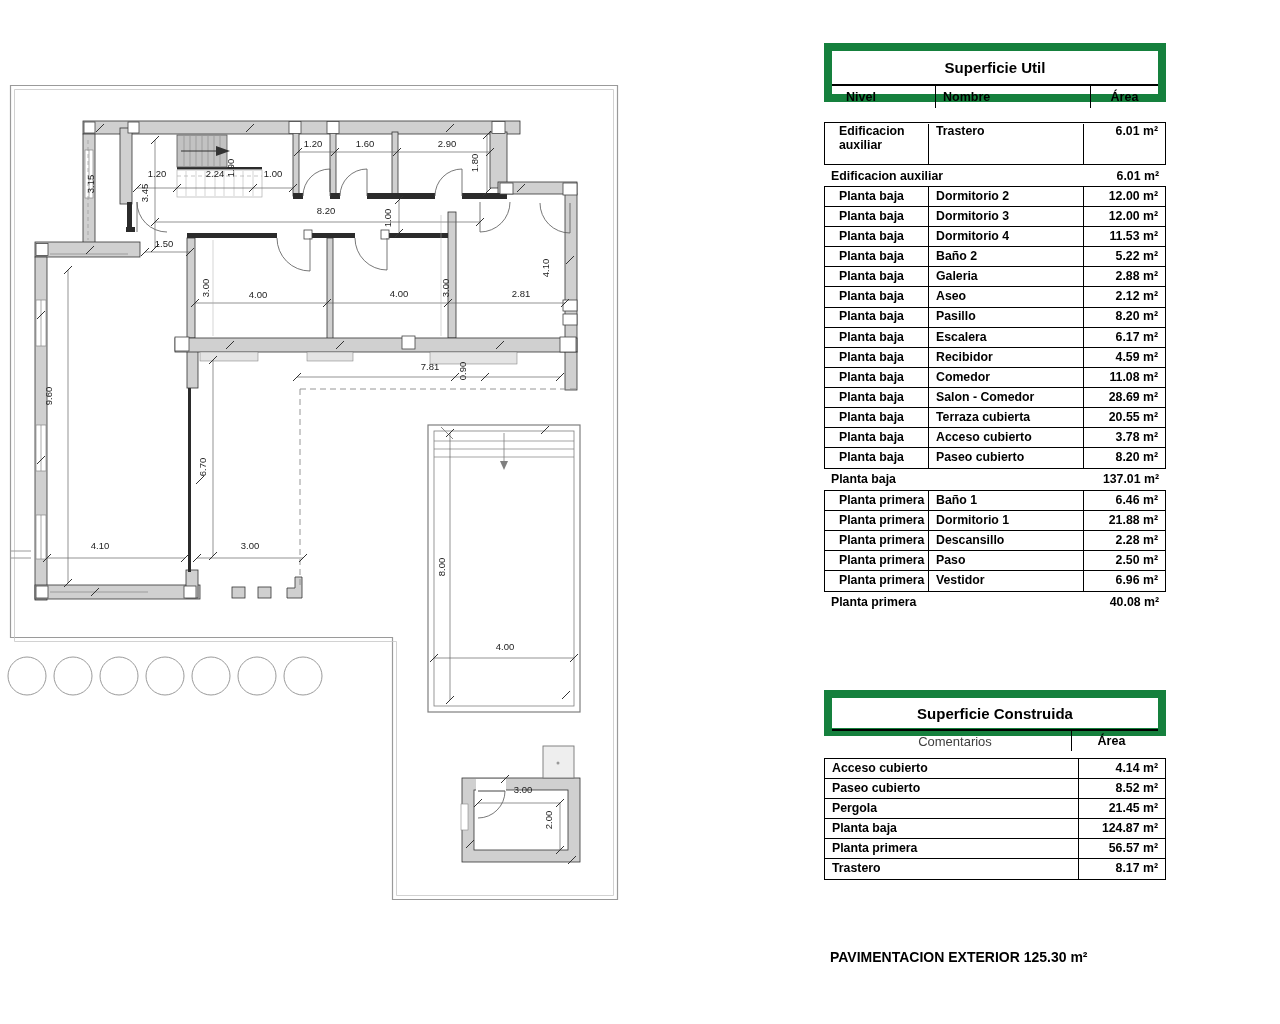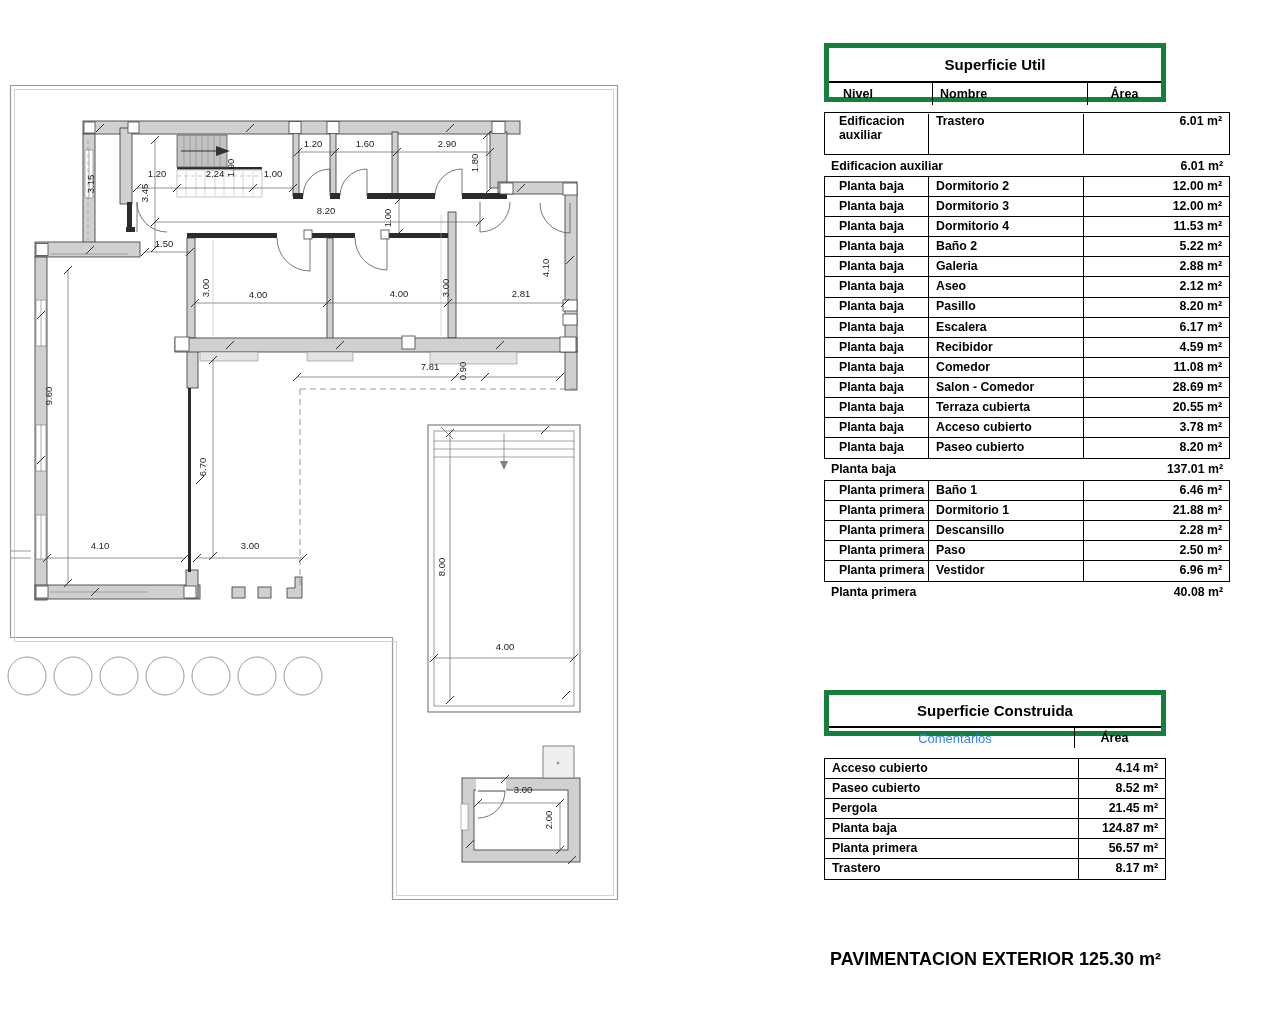--- a/index.html
+++ b/index.html
@@ -2,41 +2,41 @@
 <html><head>
 <meta charset="utf-8">
 <style>
   html,body{margin:0;padding:0;background:#ffffff;}
   body{width:1280px;height:1024px;position:relative;font-family:"Liberation Sans",sans-serif;color:#000;}
   .canvas{position:absolute;left:0;top:0;width:1280px;height:1024px;background:#fff;overflow:hidden;}
   #plan-svg{position:absolute;left:0;top:0;}
   #plan-svg text{font-family:"Liberation Sans",sans-serif;font-size:9.5px;fill:#222;text-anchor:middle;}
 
   
-  .tbox{position:absolute;border:5px solid #15803d;box-sizing:border-box;background:#fff;}
+  .tbox{position:absolute;border:8px solid #15803d;box-sizing:border-box;background:#fff;}
   .t-title{font-weight:bold;font-size:15px;display:flex;align-items:center;justify-content:center;border-bottom:2px solid #000;}
   .t-cols{display:flex;align-items:stretch;font-weight:bold;font-size:12.5px;}
   .t-cols .hc{display:flex;align-items:center;box-sizing:border-box;}
   .rows-wrap{position:absolute;box-sizing:border-box;}
   .trow{display:flex;align-items:center;border:1.5px solid #000;box-sizing:border-box;height:21.6px;
         font-weight:bold;font-size:12.3px;background:#fff;}
   .trow.joined{margin-top:-1.5px;}
   .trow.tall{height:43px;align-items:flex-start;padding-top:1px;}
   .trow.tall .cell{align-self:stretch;align-items:flex-start;padding-top:1px;}
   .cell{display:flex;align-items:center;box-sizing:border-box;align-self:stretch;line-height:1.12;}
   .cNivel{width:104px;padding-left:14px;border-right:1.5px solid #000;}
   .cNombre{width:155px;padding-left:7px;border-right:1.5px solid #000;}
   .cArea{flex:1;justify-content:flex-end;padding-right:7px;}
   .cCom{flex:1;padding-left:7px;border-right:1.5px solid #000;}
   .cArea2{width:86px;justify-content:flex-end;padding-right:7px;}
   .subrow{display:flex;align-items:center;justify-content:space-between;height:21px;
           padding:0 7px;font-weight:bold;font-size:12.3px;}
   .subrow.totalrow{height:21.5px;}
-  .pav{position:absolute;font-weight:bold;font-size:18px;}
-  .com-header{color:#3b82f6;font-weight:normal;font-size:13px;justify-content:center;}
+  .pav{position:absolute;font-weight:bold;font-size:14px;}
+  .com-header{color:#404040;font-weight:normal;font-size:13px;justify-content:center;}
 </style>
 </head>
 <body>
 
 <div class="canvas">
 
   <svg id="plan-svg" width="820" height="1024" viewBox="0 0 820 1024" xmlns="http://www.w3.org/2000/svg">
 
     <g fill="none">
       <path d="M10.5,85.5 H617.5 V899.5 H392.5 V637.5 H10.5 Z" stroke="#9a9a9a" stroke-width="1.2"></path>
@@ -327,21 +327,21 @@
 
   <div class="tbox" style="left:824px;top:43px;width:342px;height:59px;">
     <div class="t-title" style="height:33px;">Superficie Util</div>
     <div class="t-cols" style="height:22px;">
       <div class="hc cNivel" style="border-right:1.5px solid #000;">Nivel</div>
       <div class="hc cNombre" style="border-right:1.5px solid #000;">Nombre</div>
       <div class="hc" style="flex:1;justify-content:center;">Área</div>
     </div>
   </div>
 
-  <div id="t1-rows" class="rows-wrap" style="left:824px;top:112px;width:406px;">
+  <div id="t1-rows" class="rows-wrap" style="left:824px;top:122px;width:342px;">
       <div class="trow tall">
         <div class="cell cNivel">Edificacion auxiliar</div>
         <div class="cell cNombre">Trastero</div>
         <div class="cell cArea">6.01 m²</div>
       </div>
       <div class="subrow">
         <span>Edificacion auxiliar</span>
         <span>6.01 m²</span>
       </div>
       <div class="trow">

